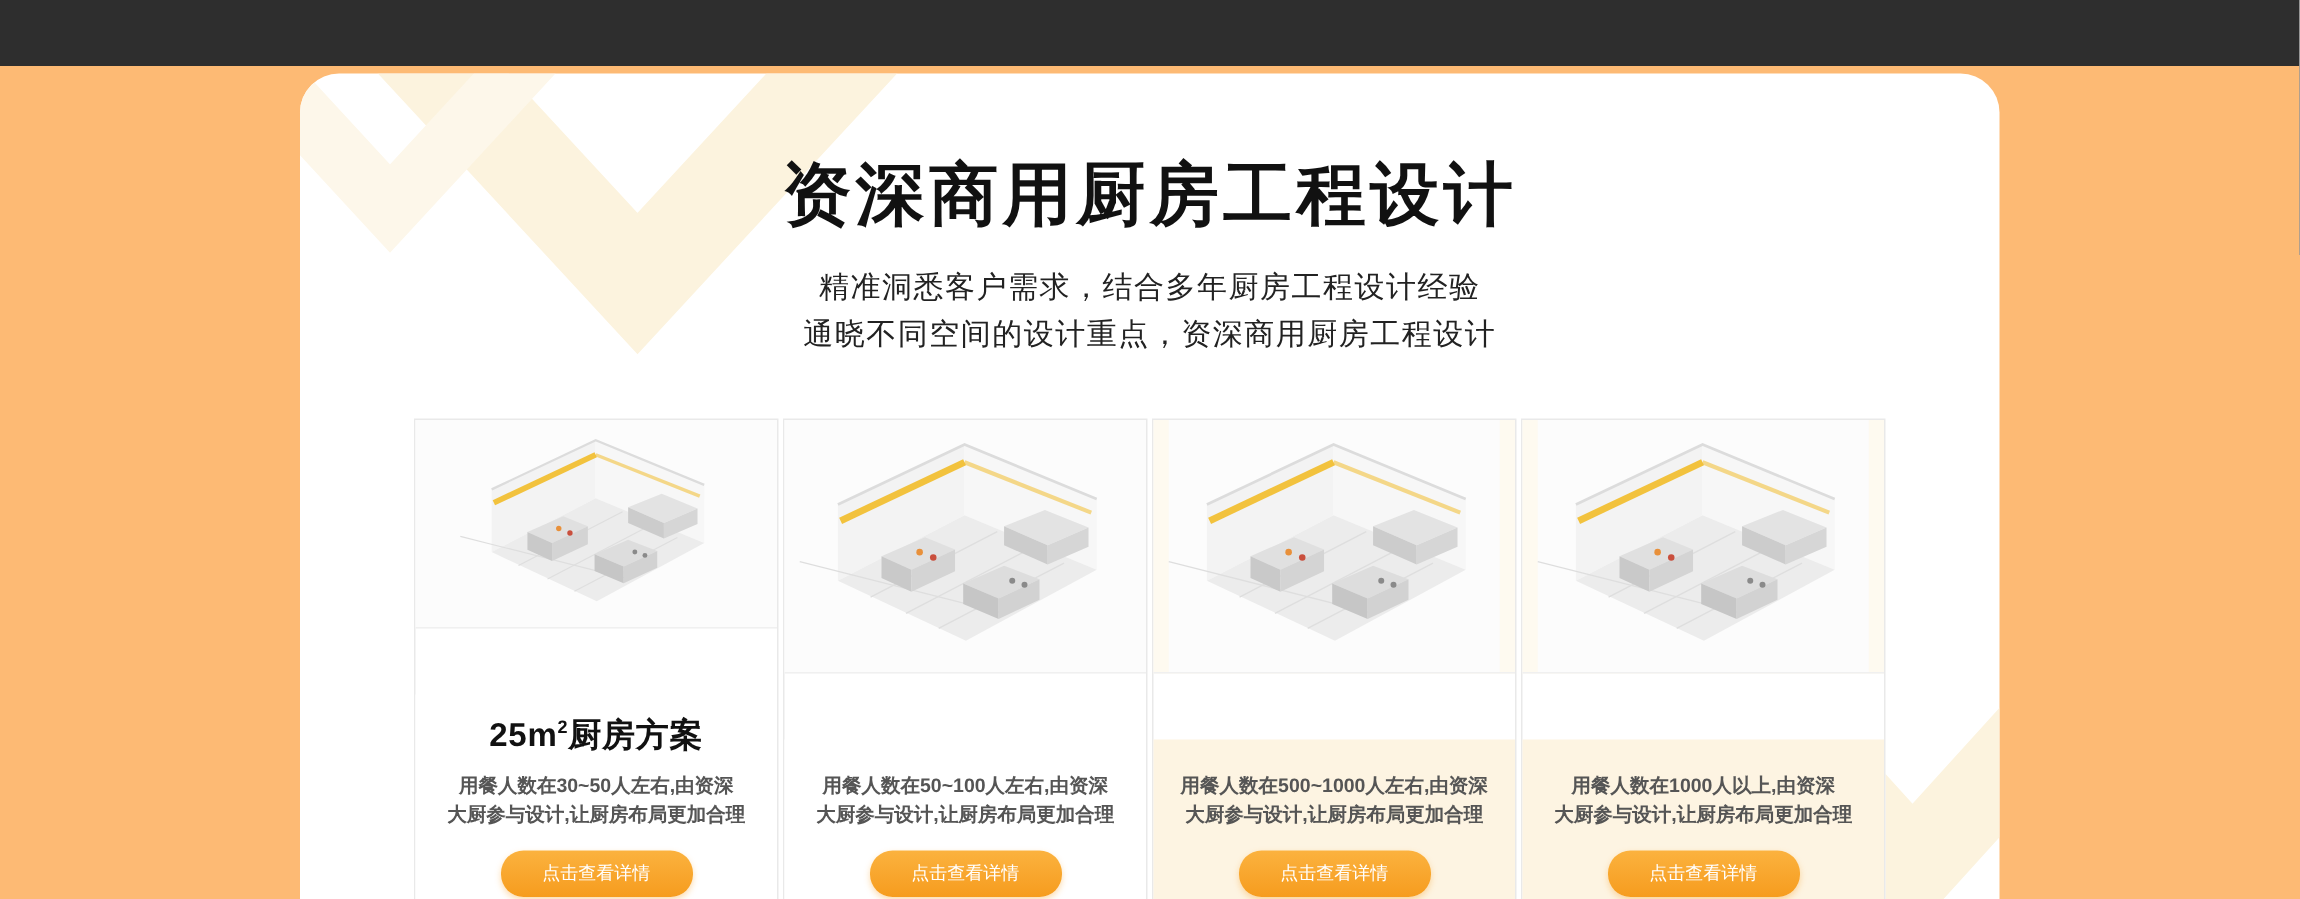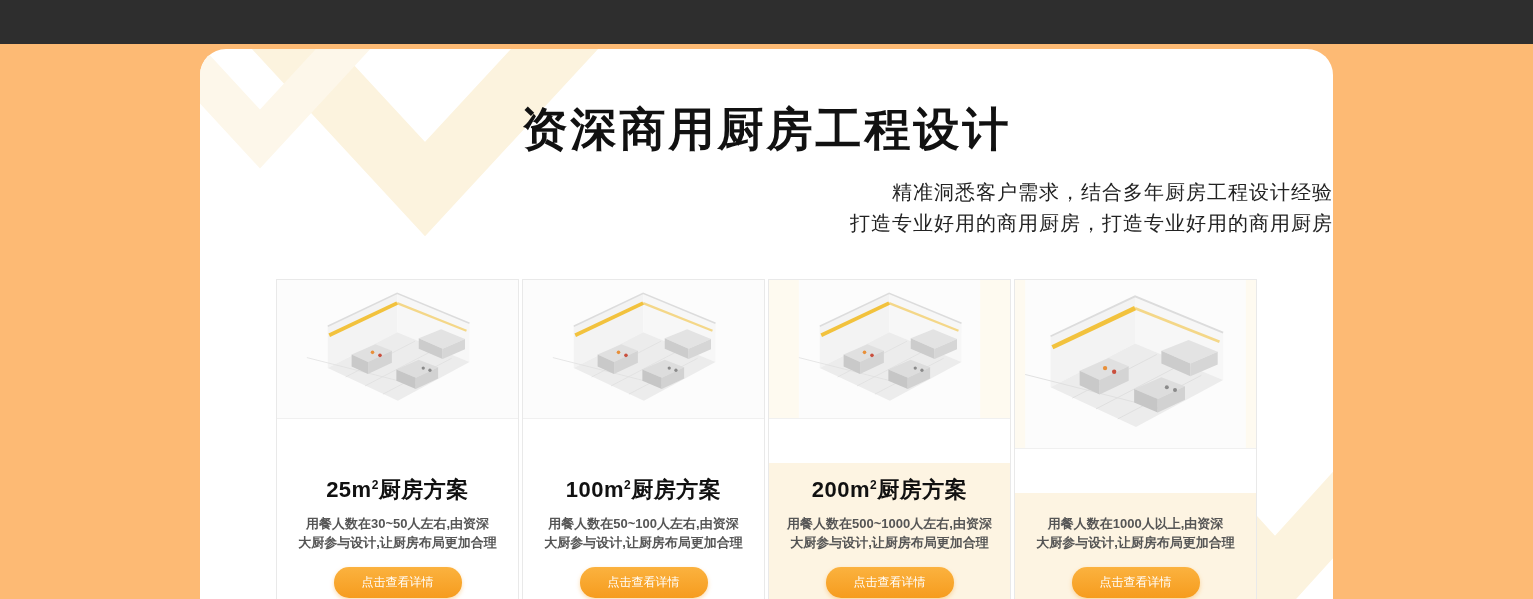--- a/index.html
+++ b/index.html
@@ -40,21 +40,21 @@
   .section-title {
     margin: 50px 0 0;
     text-align: center;
     font-size: 46px;
     font-weight: 800;
     color: #111111;
     letter-spacing: 3px;
   }
   .section-sub {
     margin: 0;
-    text-align: right;
+    text-align: center;
     font-size: 20px;
     line-height: 31px;
     color: #222222;
     font-weight: 500;
     letter-spacing: 1px;
   }
   .section-sub.first { margin-top: 16px; }
   .cards {
     display: flex;
     justify-content: center;
@@ -164,21 +164,21 @@
     <svg class="deco" viewBox="0 0 1133 594" preserveAspectRatio="none">
       <polyline points="40,-60 225,140 410,-60" fill="none" stroke="#fcf3de" stroke-width="64"></polyline>
       <polyline points="-60,-40 60,90 180,-40" fill="none" stroke="#fdf7ea" stroke-width="40"></polyline>
       <polyline points="370,460 545,645 720,460" fill="none" stroke="#fcf3de" stroke-width="58"></polyline>
       <polyline points="930,370 1075,530 1220,370" fill="none" stroke="#fcf3de" stroke-width="58"></polyline>
     </svg>
 
     <div class="content">
       <h1 class="section-title">资深商用厨房工程设计</h1>
       <p class="section-sub first">精准洞悉客户需求，结合多年厨房工程设计经验</p>
-      <p class="section-sub">打造专业好用的商用厨房，打造专业好用的商用厨房</p>
+      <p class="section-sub">通晓不同空间的设计重点，资深商用厨房工程设计</p>
 
       <div class="cards">
 
         <div class="card">
           <div class="thumb">
             <svg>
                 <use href="#kitchen-iso"></use>
               </svg>
           </div>
           <div class="card-body">
@@ -188,34 +188,32 @@
           </div>
         </div>
 
         <div class="card">
           <div class="thumb">
             <svg>
                 <use href="#kitchen-iso"></use>
               </svg>
           </div>
           <div class="card-body">
-            <div class="card-title"><span>100m</span><sup>2</sup><span>厨房方案</span></div>
             <p class="card-desc"><span>用餐人数在50~100人左右,由资深</span><br><span>大厨参与设计,让厨房布局更加合理</span></p>
             <button class="cta-button">点击查看详情</button>
           </div>
         </div>
 
         <div class="card cream">
           <div class="thumb">
             <svg>
                 <use href="#kitchen-iso"></use>
               </svg>
           </div>
           <div class="card-body">
-            <div class="card-title"><span>200m</span><sup>2</sup><span>厨房方案</span></div>
             <p class="card-desc"><span>用餐人数在500~1000人左右,由资深</span><br><span>大厨参与设计,让厨房布局更加合理</span></p>
             <button class="cta-button">点击查看详情</button>
           </div>
         </div>
 
         <div class="card cream">
           <div class="thumb">
             <svg>
                 <use href="#kitchen-iso"></use>
               </svg>

